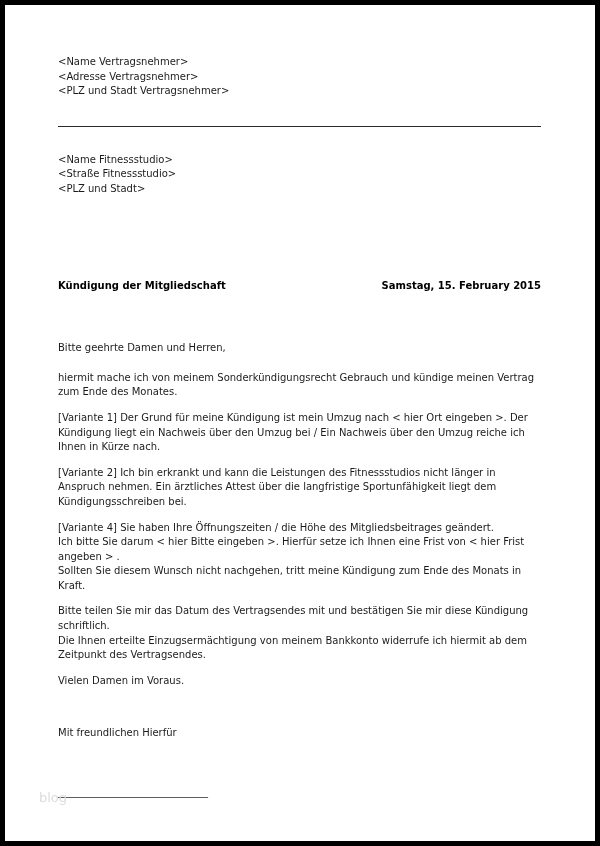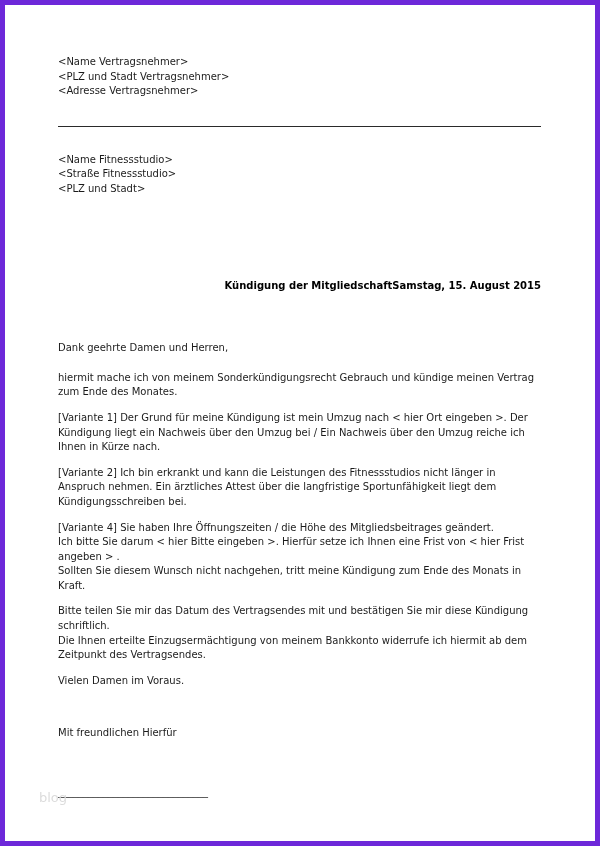--- a/index.html
+++ b/index.html
@@ -2,21 +2,21 @@
 <html lang="de"><head>
 <meta charset="utf-8">
 <style>
   html,body { margin:0; padding:0; background:#ffffff; }
   .page {
     position: relative;
     width: 600px;
     height: 846px;
     box-sizing: border-box;
     background: #ffffff;
-    border: 5px solid #6d28d9;
+    border: 5px solid #000000;
     overflow: hidden;
     font-family: "DejaVu Sans", "Liberation Sans", sans-serif;
     color: #1b1b1b;
   }
   .content {
     padding: 50px 54px 0 53px;
     font-size: 10px;
     line-height: 1.46;
   }
   .addr-line { white-space: nowrap; }
@@ -28,21 +28,21 @@
   .recipient-row {
     display: flex;
     justify-content: space-between;
     align-items: center;
     margin-top: 26px;
   }
   .customer-block { text-align: right; }
   .bold { font-weight: bold; color:#000; }
   .subject-row {
     display: flex;
-    justify-content: flex-end;
+    justify-content: space-between;
     align-items: baseline;
     margin-top: 82px;
   }
   .salutation { margin-top: 48px; }
   .body-paragraphs { margin-top: 15px; }
   .body-paragraphs p {
     margin: 0 0 11px 0;
     white-space: pre-line;
   }
   .closing { margin-top: 38px; }
@@ -60,42 +60,42 @@
   }
 </style>
 </head>
 <body>
 
 <div class="page">
   <div class="content">
 
     <div>
       <div class="addr-line">&lt;Name Vertragsnehmer&gt;</div>
+      <div class="addr-line">&lt;Adresse Vertragsnehmer&gt;</div>
       <div class="addr-line">&lt;PLZ und Stadt Vertragsnehmer&gt;</div>
-      <div class="addr-line">&lt;Adresse Vertragsnehmer&gt;</div>
     </div>
 
     <hr class="divider">
 
     <div class="recipient-row">
       <div>
         <div class="addr-line">&lt;Name Fitnessstudio&gt;</div>
         <div class="addr-line">&lt;Straße Fitnessstudio&gt;</div>
         <div class="addr-line">&lt;PLZ und Stadt&gt;</div>
       </div>
       <div class="customer-block">
       </div>
     </div>
 
     <div class="subject-row">
       <div class="bold">Kündigung der Mitgliedschaft</div>
-      <div class="bold">Samstag, 15. August 2015</div>
+      <div class="bold">Samstag, 15. February 2015</div>
     </div>
 
-    <div class="salutation">Dank geehrte Damen und Herren,</div>
+    <div class="salutation">Bitte geehrte Damen und Herren,</div>
 
     <div class="body-paragraphs">
       <p>hiermit mache ich von meinem Sonderkündigungsrecht Gebrauch und kündige meinen Vertrag zum Ende des Monates.</p>
       <p>[Variante 1] Der Grund für meine Kündigung ist mein Umzug nach  &lt; hier Ort eingeben &gt;. Der Kündigung liegt ein Nachweis über den Umzug bei / Ein Nachweis über den Umzug reiche ich Ihnen in Kürze nach.</p>
       <p>[Variante 2] Ich bin erkrankt und kann die Leistungen des Fitnessstudios nicht länger in Anspruch nehmen. Ein ärztliches Attest über die langfristige Sportunfähigkeit liegt dem Kündigungsschreiben bei.</p>
       <p>[Variante 4] Sie haben Ihre Öffnungszeiten / die Höhe des Mitgliedsbeitrages geändert.
 Ich bitte Sie darum &lt; hier Bitte eingeben &gt;. Hierfür setze ich Ihnen eine Frist von &lt; hier Frist angeben &gt; .
 Sollten Sie diesem Wunsch nicht nachgehen, tritt meine Kündigung zum Ende des Monats in Kraft.</p>
       <p>Bitte teilen Sie mir das Datum des Vertragsendes mit und bestätigen Sie mir diese Kündigung schriftlich.
 Die Ihnen erteilte Einzugsermächtigung von meinem Bankkonto widerrufe ich hiermit ab dem Zeitpunkt des Vertragsendes.</p>

